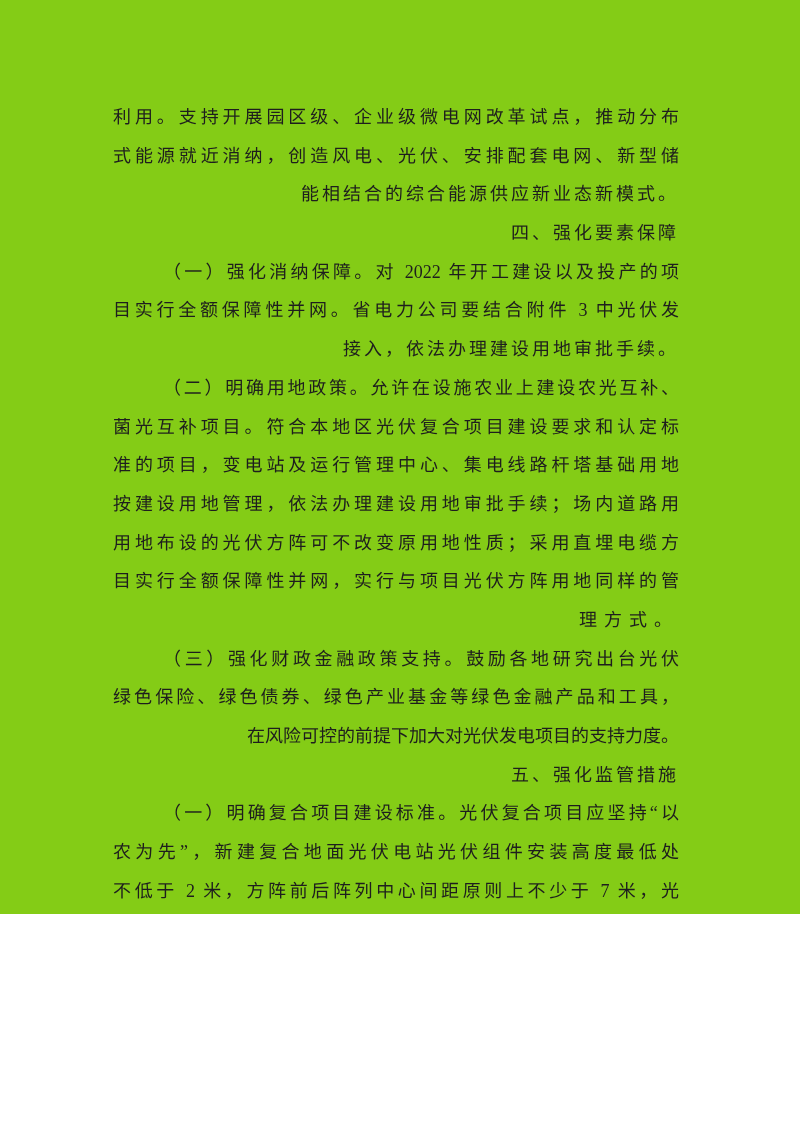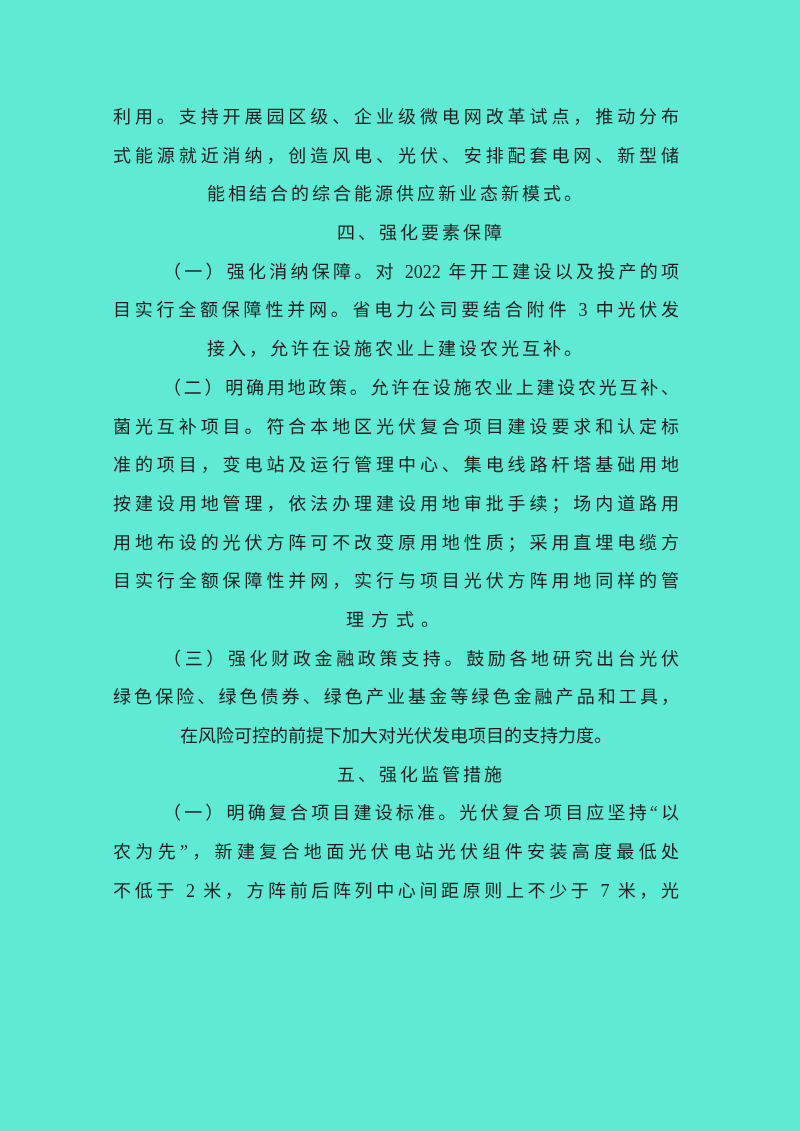--- a/index.html
+++ b/index.html
@@ -3,40 +3,40 @@
 <meta charset="utf-8">
 <style>
   html, body {
     margin: 0;
     padding: 0;
     background: #ffffff;
   }
   .page {
     position: relative;
     width: 800px;
-    height: 1131px;
-    background: #5eead4;
+    height: 914px;
+    background: #84cc16;
     overflow: hidden;
     font-family: "Liberation Serif", "DejaVu Serif", serif;
   }
   .text-block {
     position: absolute;
     left: 113px;
     top: 98px;
     width: 566px;
     font-size: 18px;
     color: #1e1e1e;
     -webkit-font-smoothing: antialiased;
   }
   .paragraph { margin: 0; padding: 0; }
   .line {
     height: 38.7px;
     line-height: 38.7px;
     overflow: hidden;
-    text-align: center;
+    text-align: right;
   }
   .line.fill {
     text-align: justify;
     text-align-last: justify;
     text-justify: inter-character;
   }
   .line.loose  { letter-spacing: 3px; }
   .line.xloose { letter-spacing: 7px; }
   .line.indent { text-indent: 50px; }
 </style>
@@ -49,21 +49,21 @@
         <div class="line fill">利用。支持开展园区级、企业级微电网改革试点，推动分布</div>
         <div class="line fill">式能源就近消纳，创造风电、光伏、安排配套电网、新型储</div>
         <div class="line loose">能相结合的综合能源供应新业态新模式。</div>
       </div>
       <div class="paragraph">
         <div class="line indent loose">四、强化要素保障</div>
       </div>
       <div class="paragraph">
         <div class="line fill indent">（一）强化消纳保障。对 2022 年开工建设以及投产的项</div>
         <div class="line fill">目实行全额保障性并网。省电力公司要结合附件 3 中光伏发</div>
-        <div class="line loose">接入，允许在设施农业上建设农光互补。</div>
+        <div class="line loose">接入，依法办理建设用地审批手续。</div>
       </div>
       <div class="paragraph">
         <div class="line fill indent">（二）明确用地政策。允许在设施农业上建设农光互补、</div>
         <div class="line fill">菌光互补项目。符合本地区光伏复合项目建设要求和认定标</div>
         <div class="line fill">准的项目，变电站及运行管理中心、集电线路杆塔基础用地</div>
         <div class="line fill">按建设用地管理，依法办理建设用地审批手续；场内道路用</div>
         <div class="line fill">用地布设的光伏方阵可不改变原用地性质；采用直埋电缆方</div>
         <div class="line fill">目实行全额保障性并网，实行与项目光伏方阵用地同样的管</div>
         <div class="line xloose">理方式。</div>
       </div>

